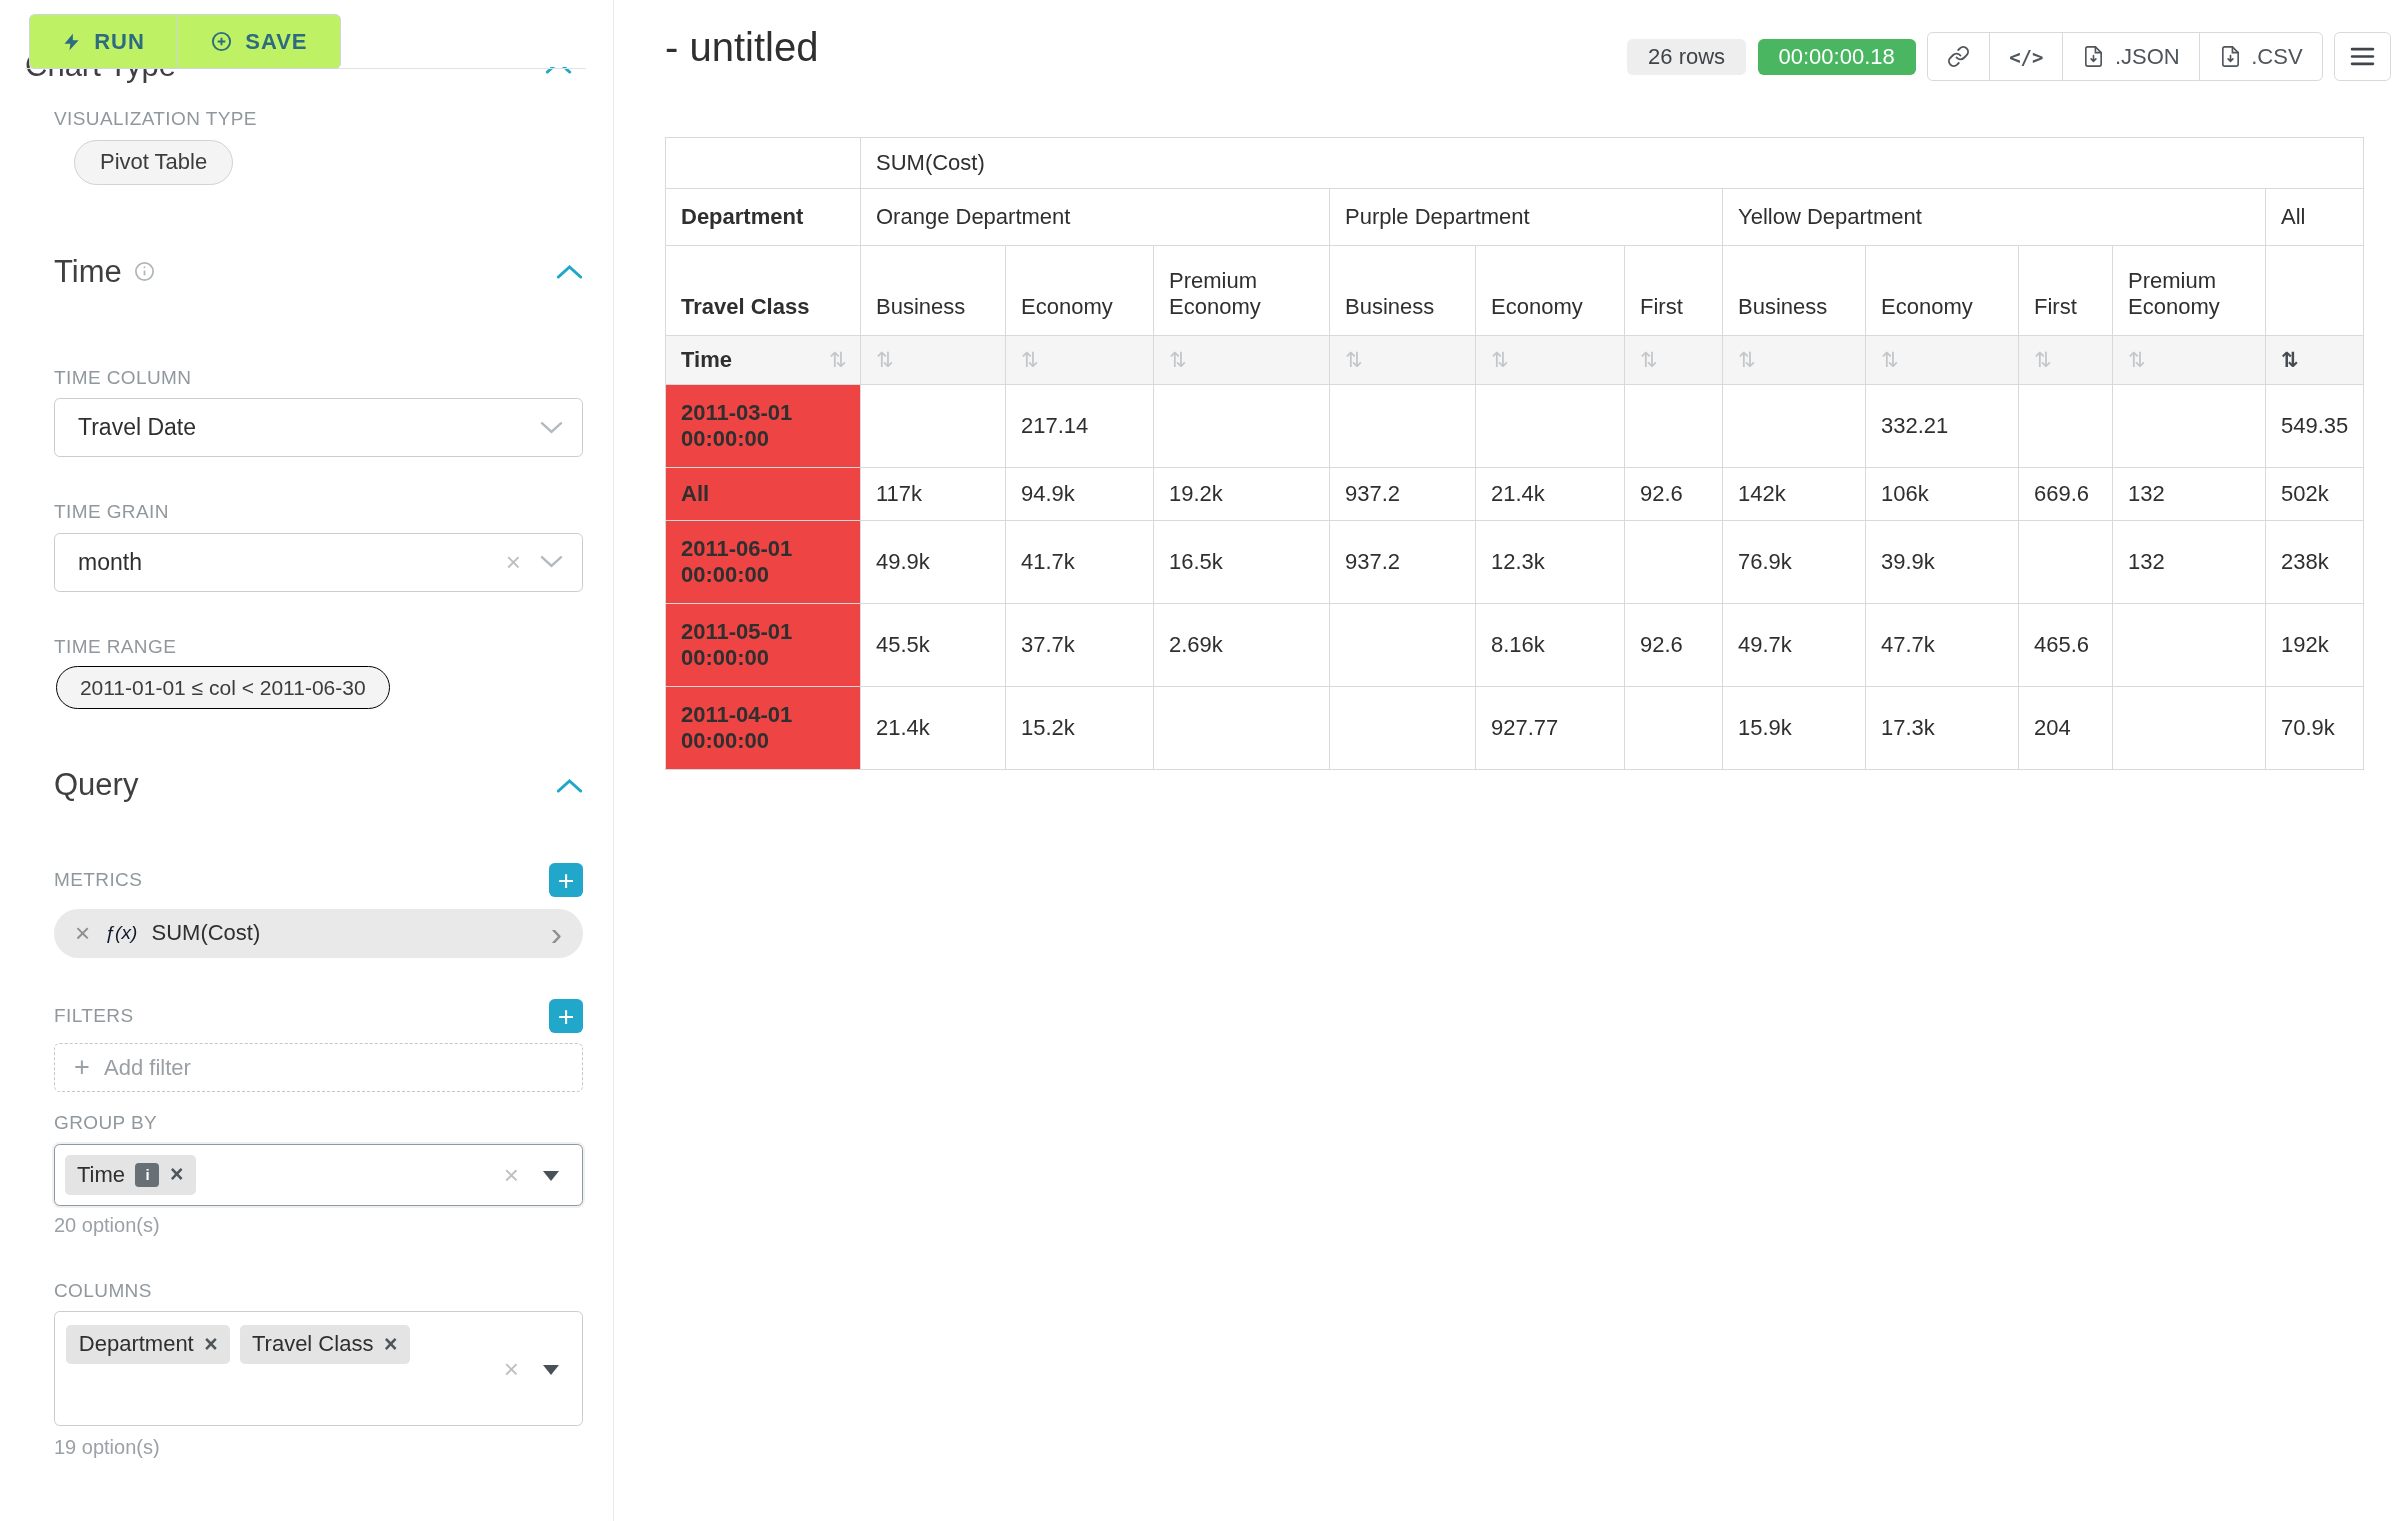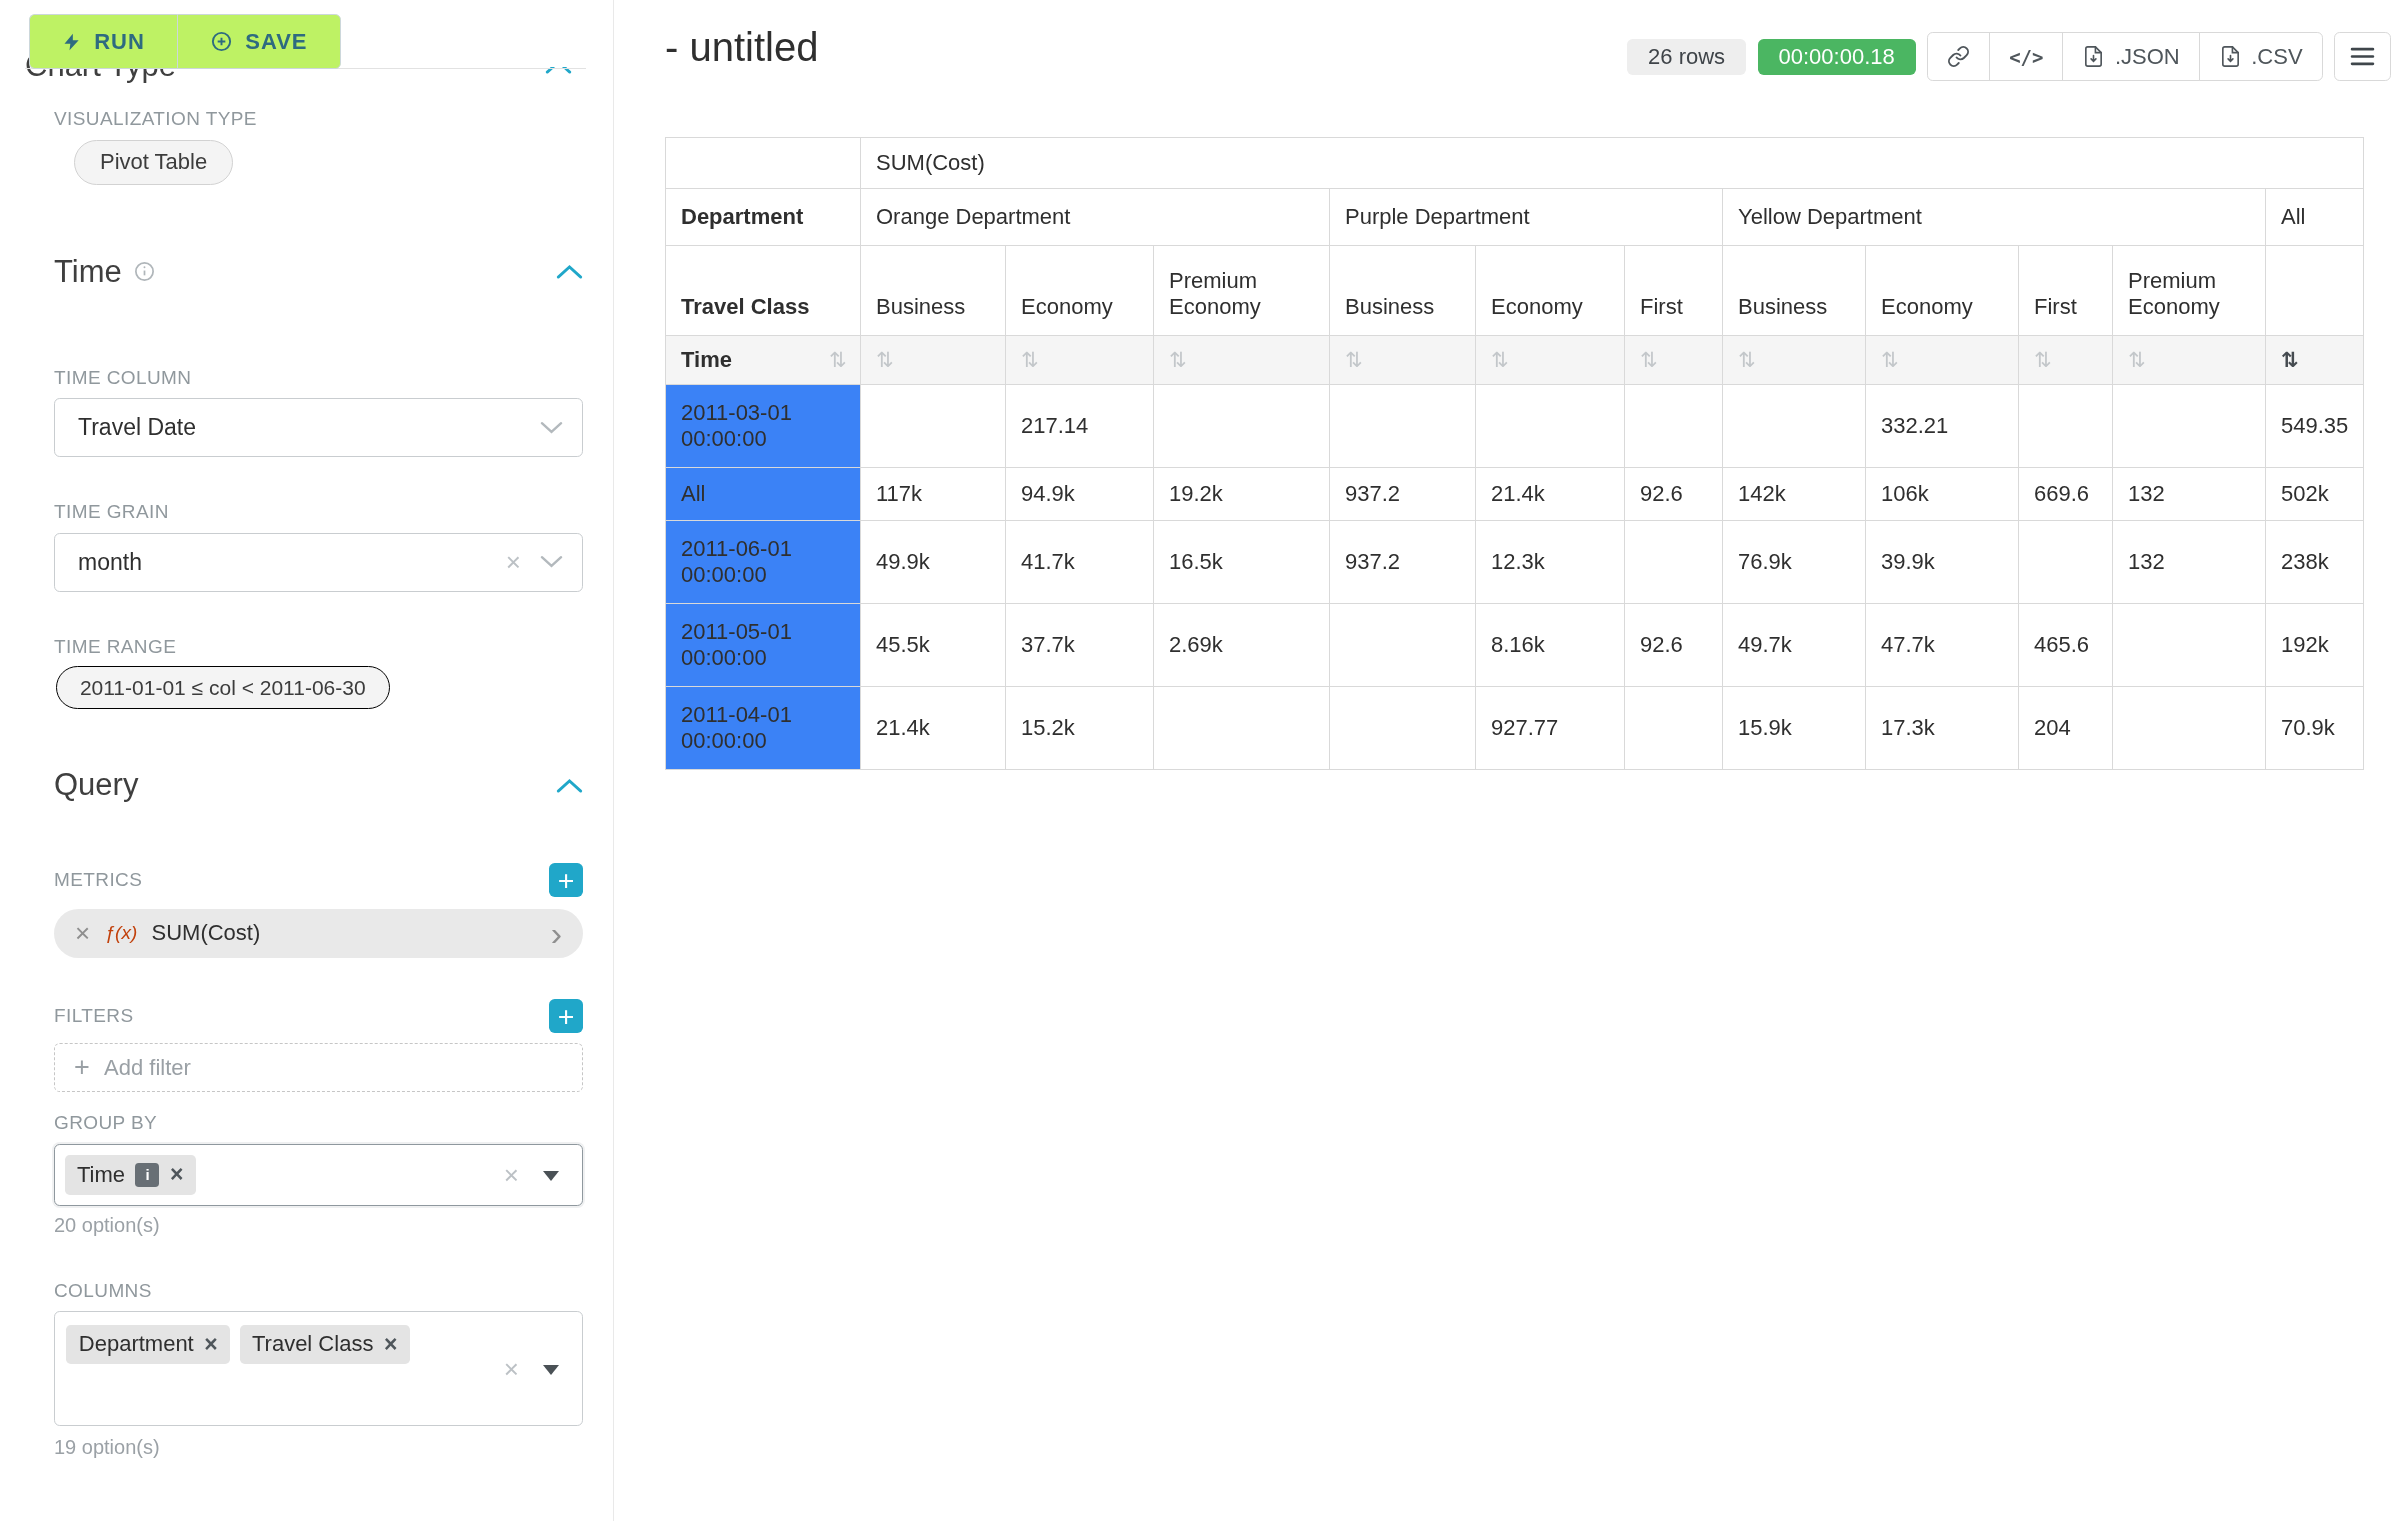--- a/index.html
+++ b/index.html
@@ -51,21 +51,21 @@
 
   .label-row { display:flex; align-items:center; justify-content:space-between; height:34px; }
   .label-row.metrics { margin-top:59px; }
   .label-row.filters { margin-top:41px; }
   .add-btn { width:34px; height:34px; border:none; border-radius:5.7px; background:#20a7c9; color:#fff; font-size:28.5px;
              line-height:30px; text-align:center; padding:0; cursor:pointer; font-family:inherit; }
 
   .metric-pill { margin-top:11.4px; height:49px; background:#e9e9e9; border-radius:25px; display:flex; align-items:center;
                  padding:0 21px; gap:14.3px; font-size:22px; cursor:pointer; }
   .metric-x { color:#8f8f8f; font-size:26px; line-height:1; cursor:pointer; }
-  .metric-fn { font-style:italic; font-size:19px; color:#c2410c; }
+  .metric-fn { font-style:italic; font-size:19px; color:#0f172a; }
   .metric-label { color:#2f2f2f; }
   .metric-caret { margin-left:auto; color:#8f8f8f; font-size:34px; line-height:0.8; }
 
   .add-filter { margin-top:10.5px; height:49px; border:1px dashed #c6c6c6; border-radius:5.7px; display:flex; align-items:center;
                 gap:14.3px; padding:0 19px; color:#9aa0a5; font-size:22px; cursor:pointer; background:#fff; width:100%;
                 font-family:inherit; }
   .add-filter .plus { font-size:27px; line-height:1; color:#9aa0a5; }
 
   .lbl-gb { margin-top:20px; }
   .lbl-cols { margin-top:43px; }
@@ -113,21 +113,21 @@
   tr.r-metric { height:51px; }
   tr.r-groups { height:57px; }
   tr.r-cols   { height:90px; }
   tr.r-sort   { height:49px; }
   .pivot tbody tr { height:83px; }
   .pivot tbody tr.row-all { height:53px; }
 
   .pivot th.dim-h { font-weight:700; }
   .pivot tr.r-cols th { vertical-align:bottom; padding-bottom:15px; }
   .pivot tr.r-sort th { background:#f5f5f5; }
-  .pivot tbody th.row-h { background:#3b82f6; font-weight:400; }
+  .pivot tbody th.row-h { background:#ef4444; font-weight:700; }
   .time-wrap { display:flex; align-items:center; justify-content:space-between; font-weight:700; }
   .sort-cell { text-align:right; }
   .sort-icon { font-family:"DejaVu Sans",sans-serif; color:#c3c7ca; font-size:21px; font-weight:400; cursor:pointer; }
   .sort-icon.sorted { color:#454b50; font-weight:700; }
 
   svg { flex-shrink:0; }
 </style>
 </head>
 <body>
 

